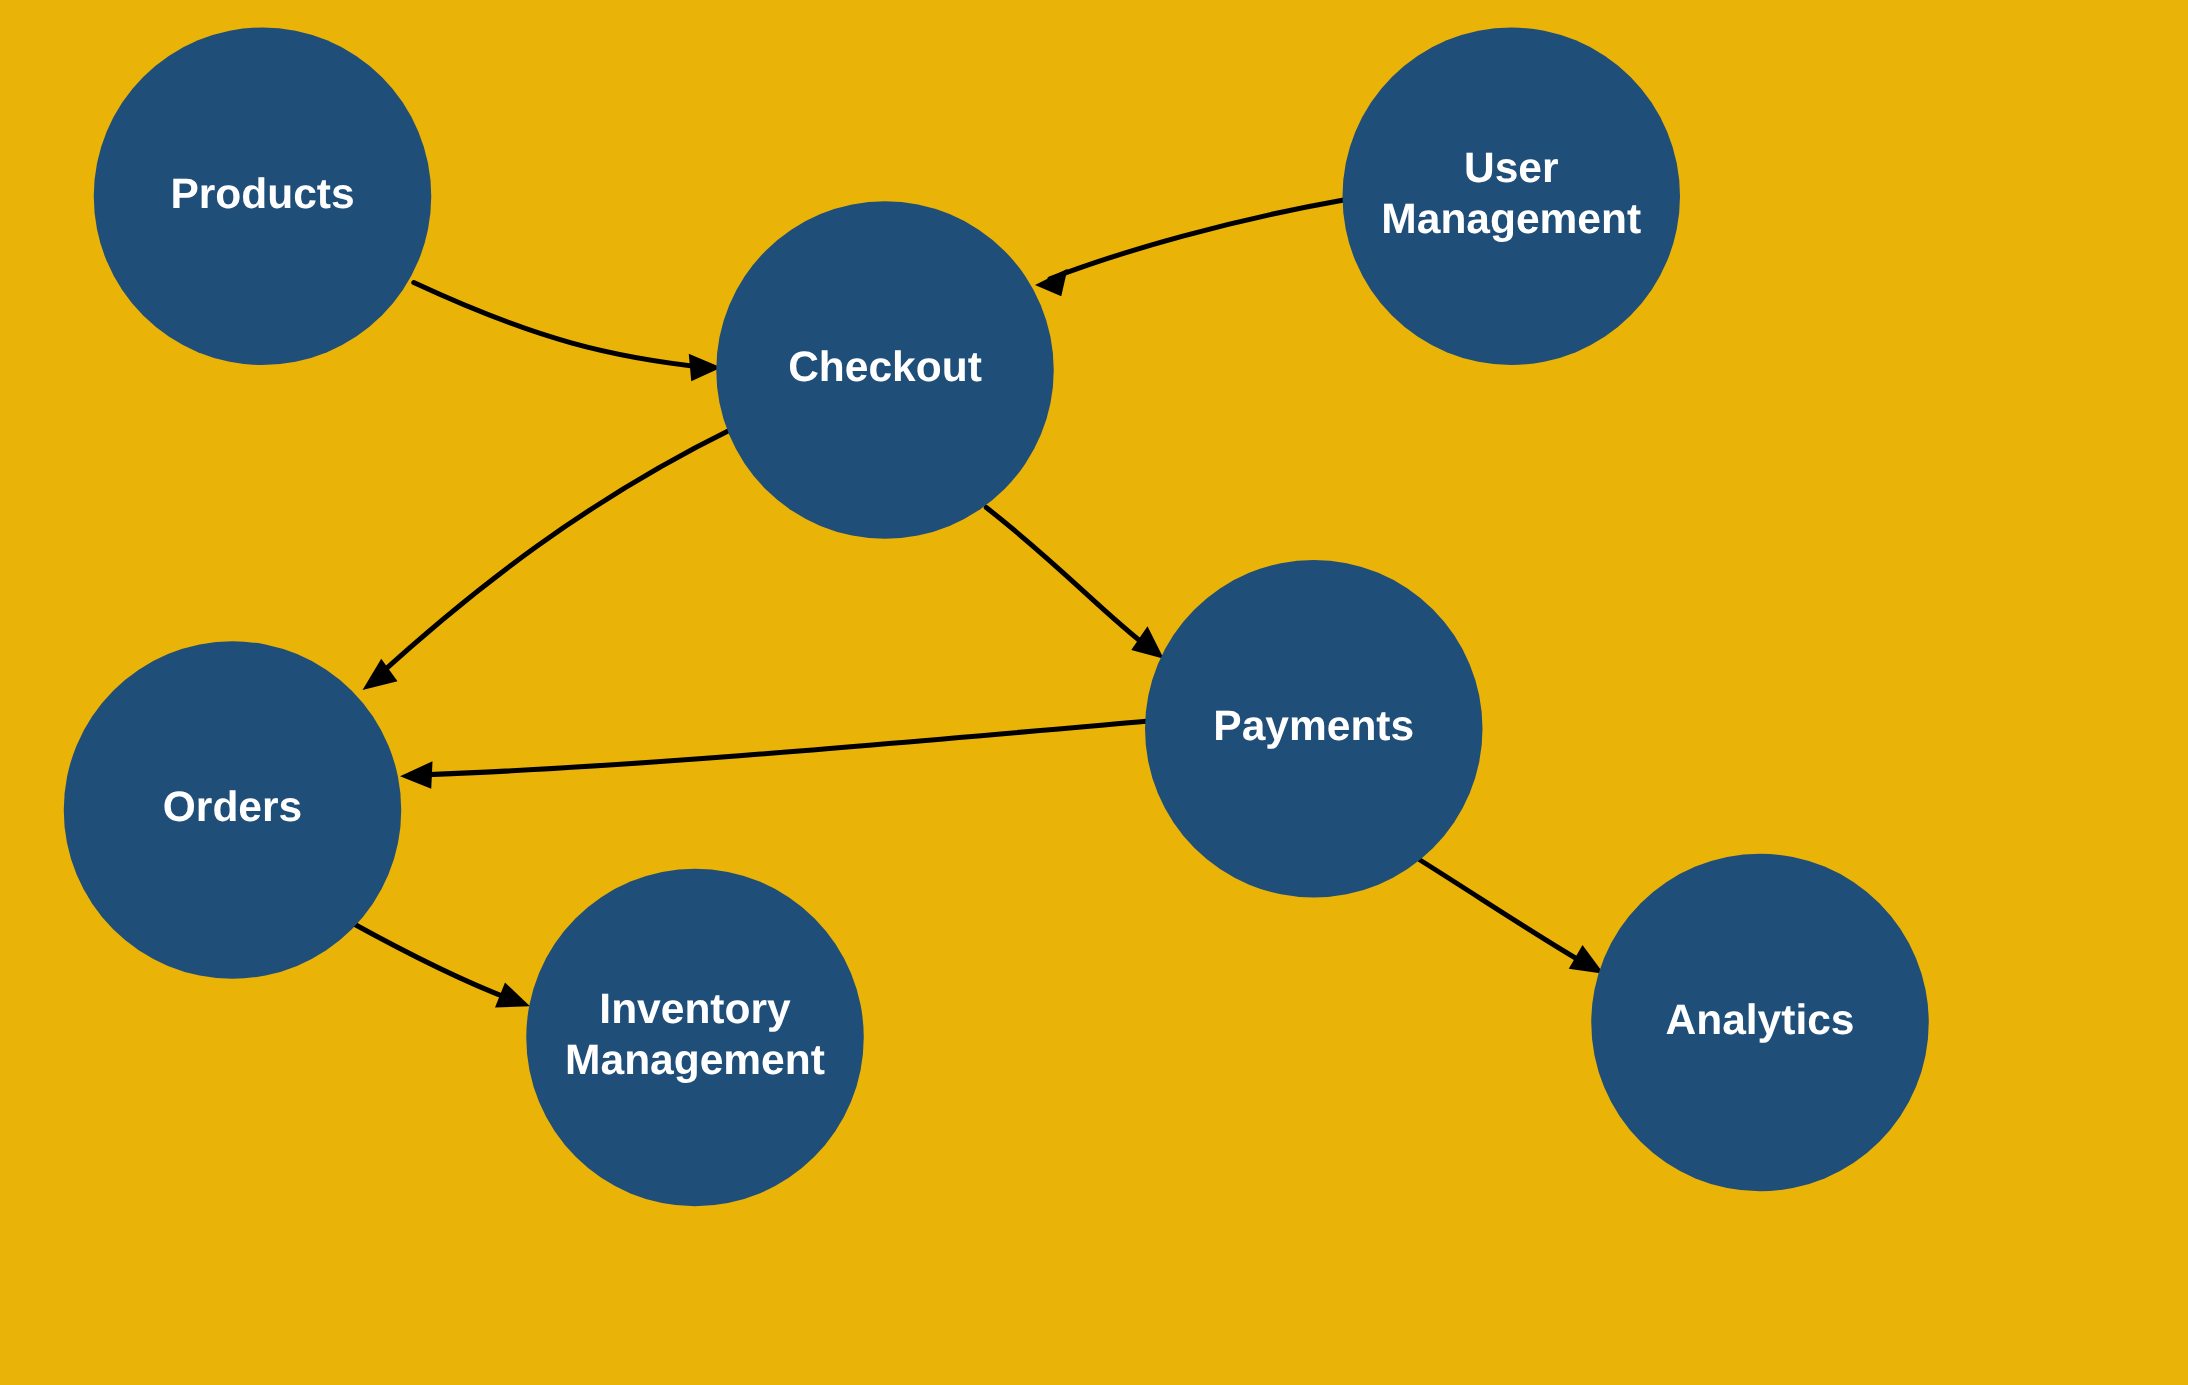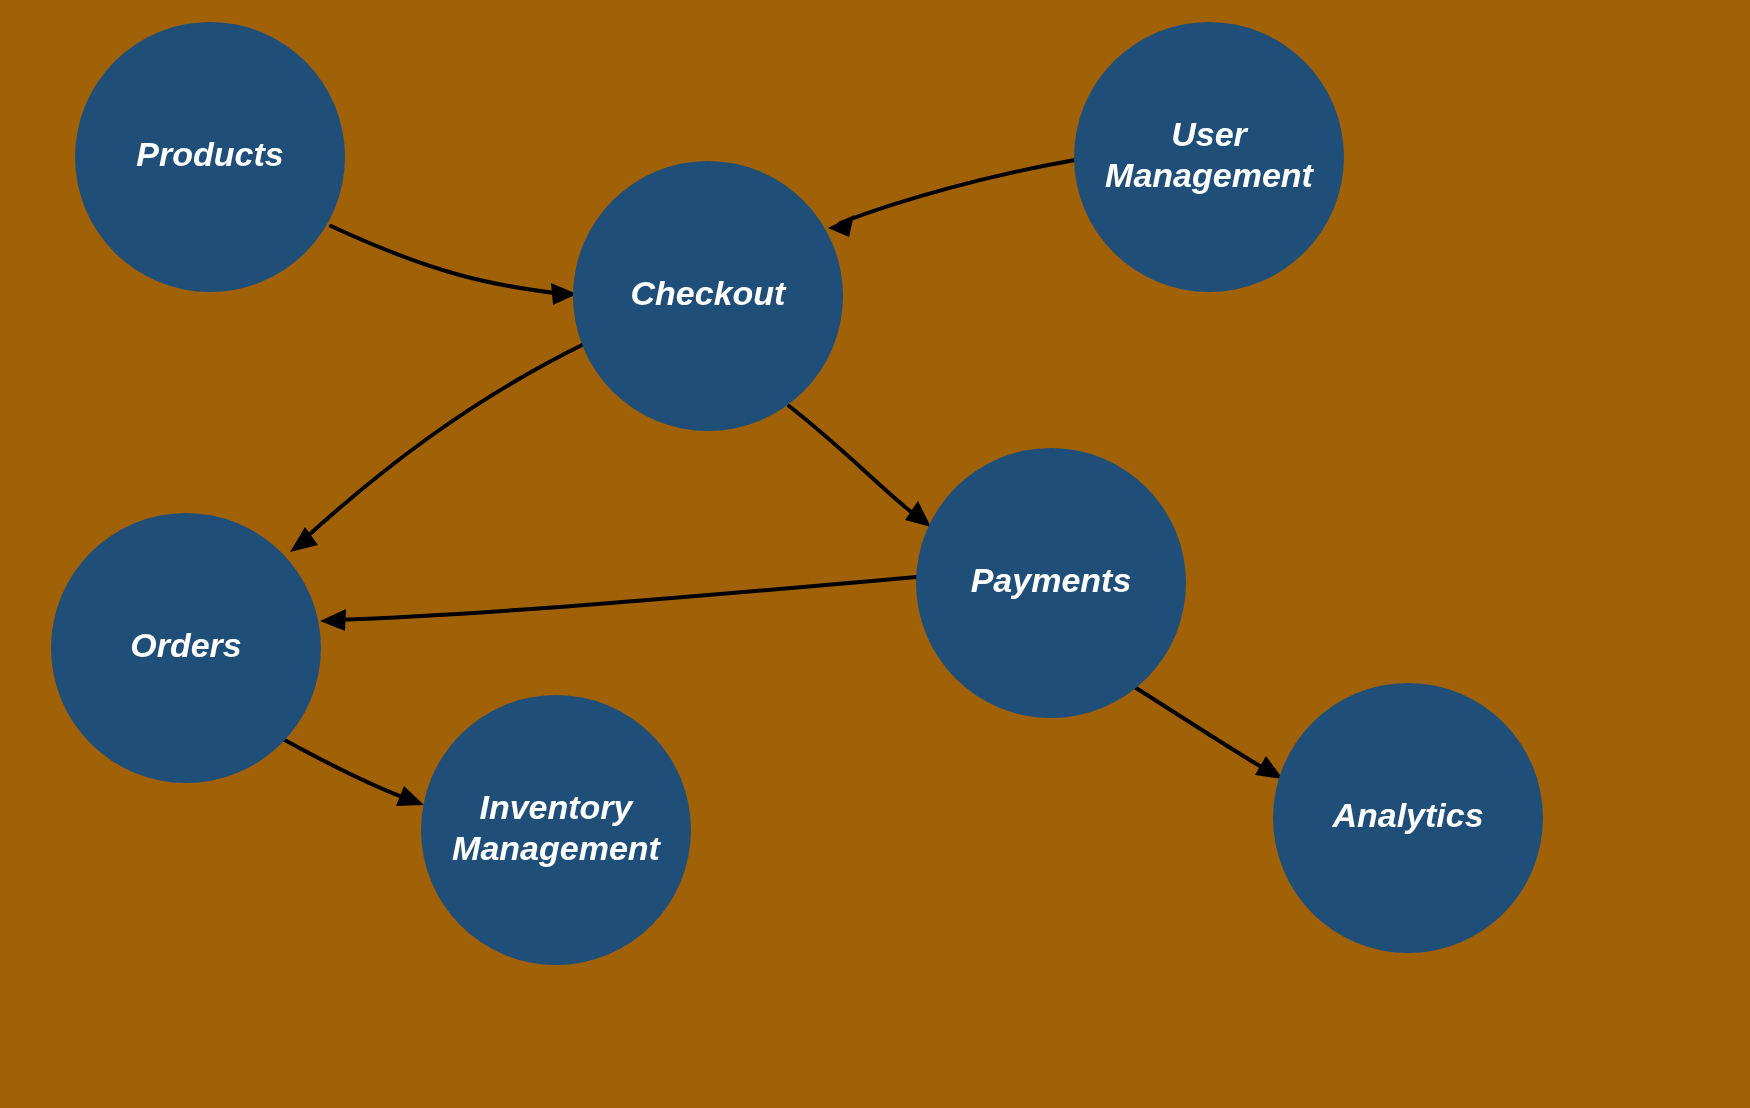--- a/index.html
+++ b/index.html
@@ -48,21 +48,21 @@
     dominant-baseline: middle;
     paint-order: stroke;
   }
   .node-label tspan {
     font-family: "Liberation Sans", sans-serif;
   }
 </style>
 </head>
 <body>
 
-<div id="canvas-wrap" style="background: #a16207; width: 1750px; height: 1108px; font-style: italic;">
+<div id="canvas-wrap" style="background: #eab308; width: 1750px; height: 1108px;">
   <svg id="graph-svg" viewBox="0 0 1750 1108">
     <g id="edges-layer">
         <g>
           <path class="edge-path" d="M 331,226 C 430,272 490,286 565,294" stroke="#000000" stroke-width="4"></path>
           <path class="edge-head" d="M 577,294 L 551,283 L 553,305 Z" fill="#000000"></path>
         </g>
         <g>
           <path class="edge-path" d="M 1075,160 C 985,176 900,200 840,223" stroke="#000000" stroke-width="4"></path>
           <path class="edge-head" d="M 828,228 L 854,215 L 849,237 Z" fill="#000000"></path>
         </g>

